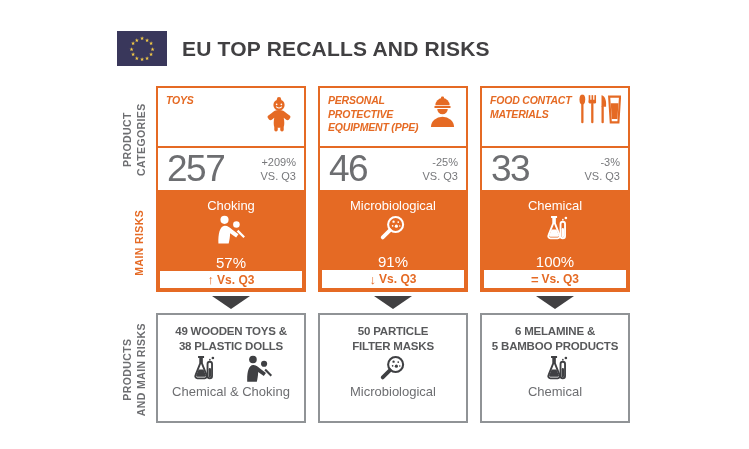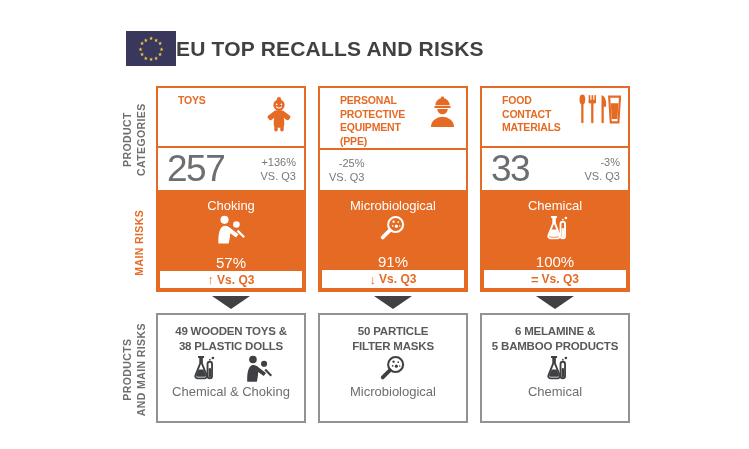--- a/index.html
+++ b/index.html
@@ -1,37 +1,37 @@
 <!DOCTYPE html>
 <html><head>
 <meta charset="utf-8">
 <style>
   html,body{margin:0;padding:0;background:#fff;}
   .canvas{
     position:relative;width:749px;height:449px;background:#ffffff;overflow:hidden;
     font-family:"Liberation Sans",sans-serif;color:#414042;
   }
   
-  .header{position:absolute;left:126px;top:31px;display:flex;align-items:center;}
+  .header{position:absolute;left:117px;top:31px;display:flex;align-items:center;gap:15px;}
   .eu-flag{display:block;}
   .main-title{font-size:21px;font-weight:bold;color:#414042;letter-spacing:.2px;}
   
   .vlabel{position:absolute;transform:rotate(-90deg);text-align:center;font-weight:bold;
           font-size:10.5px;line-height:1.3;letter-spacing:.4px;white-space:pre-line;}
   .vlabel.cat{width:106px;left:82px;top:126px;color:#6D6E71;}
   .vlabel.risk{width:100px;left:90px;top:236px;color:#E56A24;}
   .vlabel.prod{width:112px;left:79px;top:356px;color:#6D6E71;}
   
   .grid{position:absolute;left:156px;top:86px;display:flex;gap:12px;}
   .col{width:150px;display:flex;flex-direction:column;}
   
   .cat-box{box-sizing:border-box;height:106px;border:2px solid #E56A24;background:#fff;
            display:flex;flex-direction:column;}
   .cat-head{box-sizing:border-box;height:62px;border-bottom:2px solid #E56A24;
-            display:flex;justify-content:space-between;padding:6px 7px 0 20px;}
+            display:flex;justify-content:space-between;padding:6px 7px 0 8px;font-style:italic;}
   .cat-title{color:#E56A24;font-weight:bold;font-size:10.5px;line-height:1.3;
              letter-spacing:-.2px;white-space:pre-line;}
   .cat-icon{color:#E56A24;flex:none;}
   .cat-num{flex:1;display:flex;align-items:center;justify-content:space-between;padding:0 8px 0 9px;}
   .big-number{font-size:37px;font-weight:normal;color:#6D6E71;letter-spacing:-1.5px;}
   .delta{font-size:11px;color:#77787B;text-align:right;line-height:1.3;white-space:pre-line;}
   
   .risk-box{box-sizing:border-box;height:100px;background:#E56A24;border:2px solid #E56A24;
             display:flex;flex-direction:column;align-items:center;color:#fff;}
   .risk-name{font-size:13px;margin-top:4px;}
@@ -152,21 +152,21 @@
         <div class="cat-head">
           <div class="cat-title">TOYS</div>
           <span class="icon cat-icon">
               <svg width="36" height="40" viewBox="0 0 32 32">
                 <use href="#i-doll"></use>
               </svg>
             </span>
         </div>
         <div class="cat-num">
           <span class="big-number">257</span>
-          <span class="delta">+136%
+          <span class="delta">+209%
 VS. Q3</span>
         </div>
       </div>
       <div class="risk-box">
         <div class="risk-name">Choking</div>
         <span class="icon risk-icon">
             <svg width="34" height="31" viewBox="0 0 34 32">
               <use href="#i-choking"></use>
             </svg>
           </span>
@@ -204,20 +204,21 @@
           <div class="cat-title">PERSONAL
 PROTECTIVE
 EQUIPMENT (PPE)</div>
           <span class="icon cat-icon">
               <svg width="33" height="36" viewBox="0 0 32 32">
                 <use href="#i-worker"></use>
               </svg>
             </span>
         </div>
         <div class="cat-num">
+          <span class="big-number">46</span>
           <span class="delta">-25%
 VS. Q3</span>
         </div>
       </div>
       <div class="risk-box">
         <div class="risk-name">Microbiological</div>
         <span class="icon risk-icon">
             <svg width="30" height="30" viewBox="0 0 32 32">
               <use href="#i-magnifier"></use>
             </svg>

